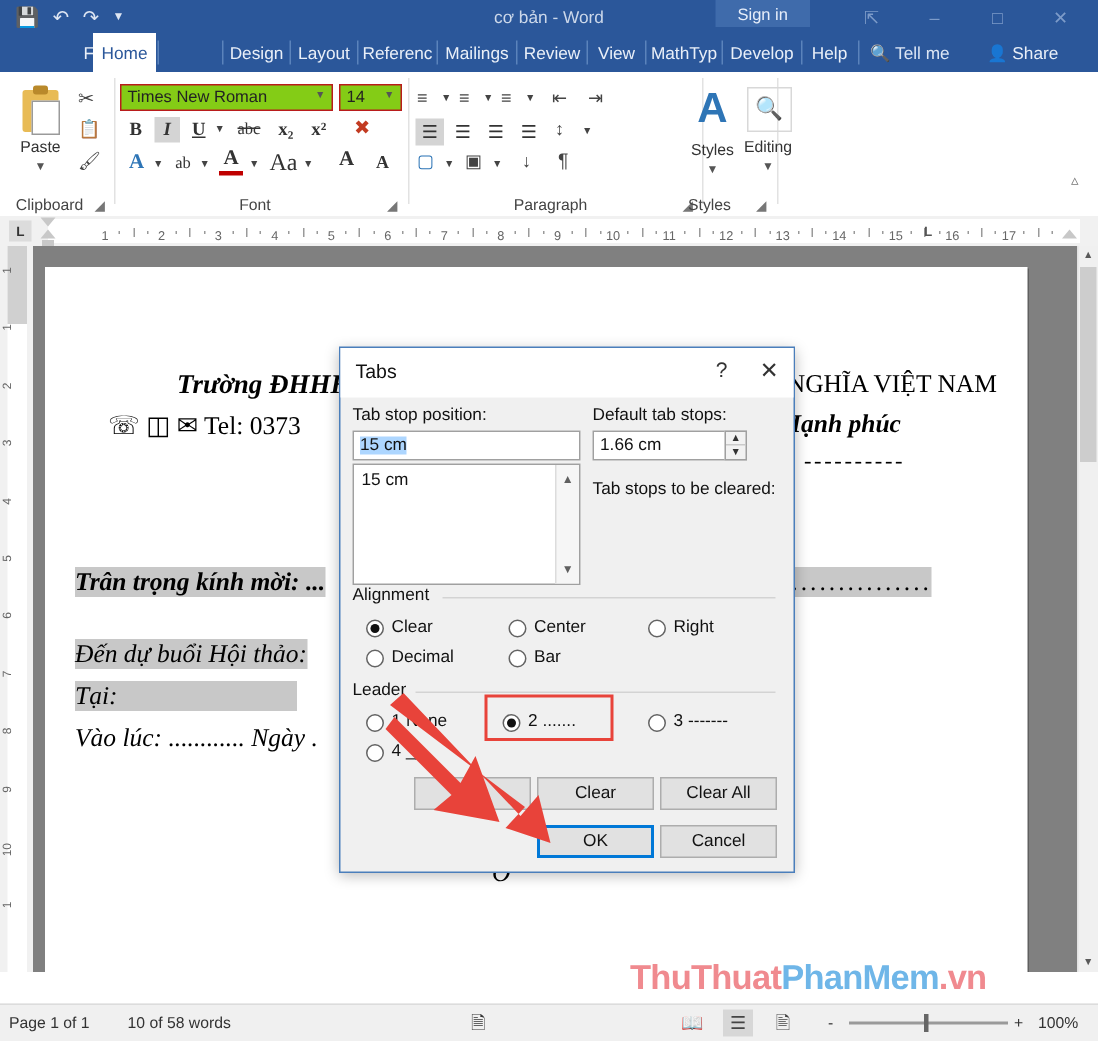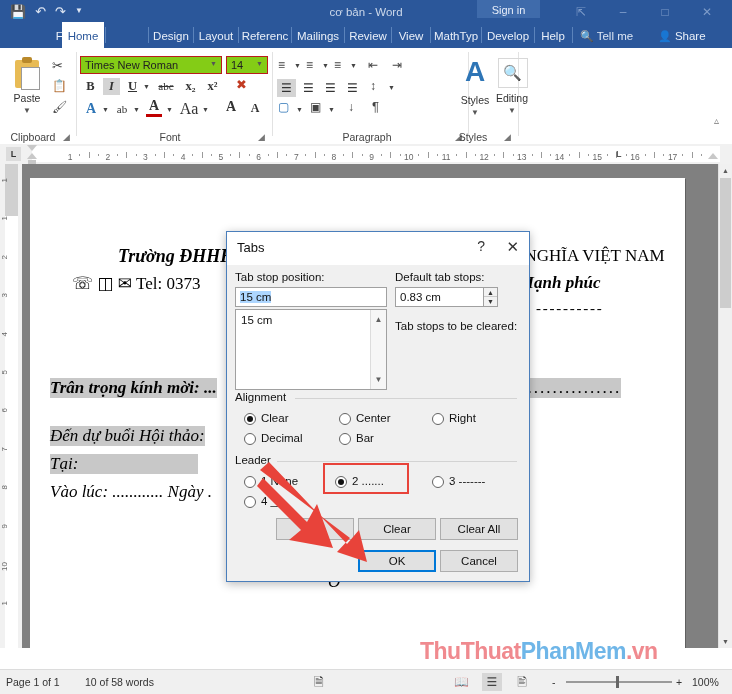--- a/index.html
+++ b/index.html
@@ -516,21 +516,21 @@
   <div class="listbox" style="left:8px; top:77px; width:152px; height:81px;">
     <div class="item">15 cm</div>
     <div class="lb-scroll">
       <div class="lb-up">▲</div>
       <div class="lb-dn">▼</div>
     </div>
   </div>
 
   <div class="dlabel" style="left:168px; top:39px;">Default tab stops:</div>
   <div class="tbox" style="left:168px; top:55px; width:103px; height:20px;">
-    <span>0.83 cm</span>
+    <span>1.66 cm</span>
   </div>
   <div class="spin" style="left:256px; top:55px; height:20px;">
     <div class="u">▲</div>
     <div class="d">▼</div>
   </div>
   <div class="dlabel" style="left:168px; top:88px;">Tab stops to be cleared:</div>
 
   <div class="grpttl" style="left:8px; top:159px;">Alignment</div>
   <div class="grpline" style="left:68px; top:166px; width:222px;"></div>
 

